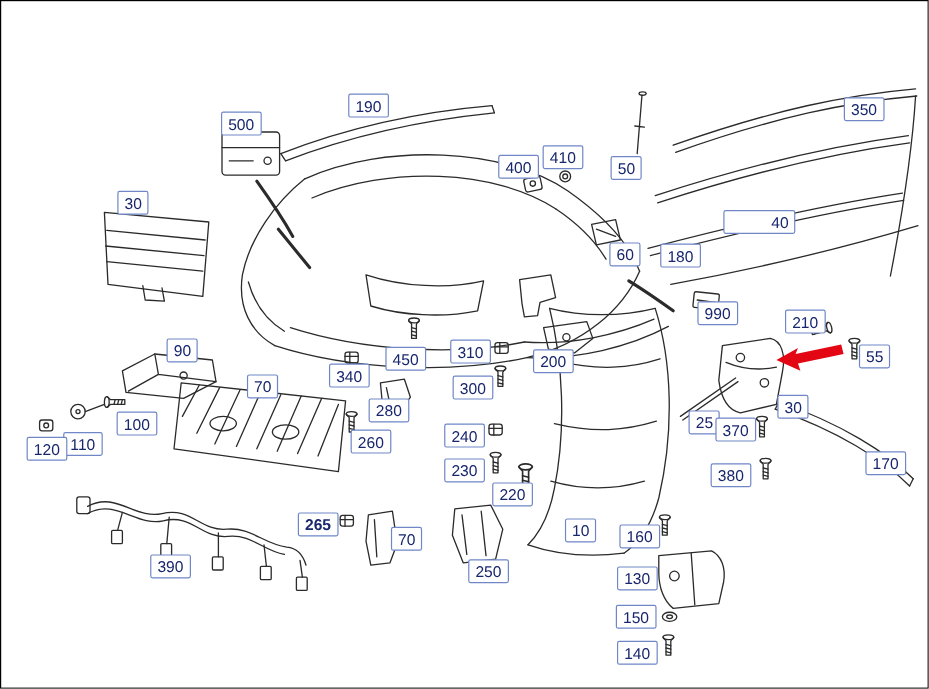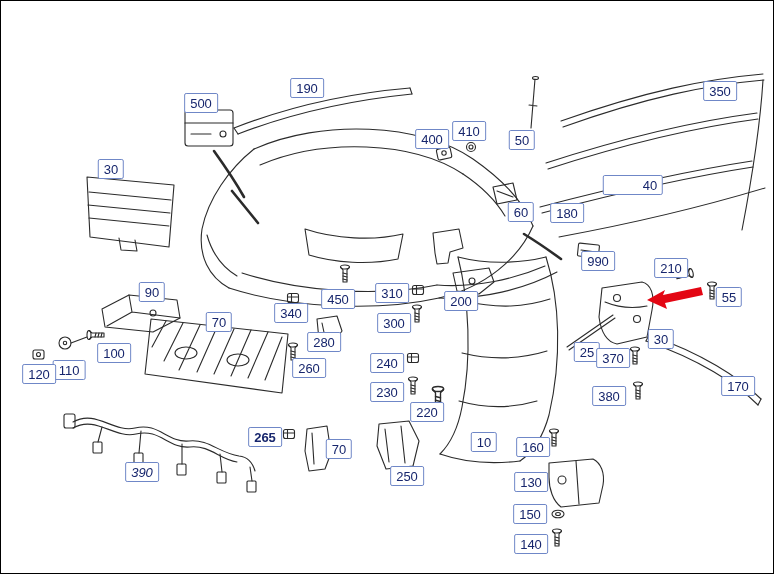--- a/index.html
+++ b/index.html
@@ -228,20 +228,20 @@
       <div class="plabel" style="left: 68px; top: 369px;">110</div>
       <div class="plabel" style="left: 38px; top: 373px;">120</div>
       <div class="plabel" style="left: 737px; top: 385px;">170</div>
       <div class="plabel" style="left: 386px; top: 391px;">230</div>
       <div class="plabel" style="left: 608px; top: 395px;">380</div>
       <div class="plabel" style="left: 426px; top: 411px;">220</div>
       <div class="plabel" style="left: 264px; top: 436px; font-weight: bold;">265</div>
       <div class="plabel" style="left: 483px; top: 441px;">10</div>
       <div class="plabel" style="left: 532px; top: 446px;">160</div>
       <div class="plabel" style="left: 338px; top: 448px;">70</div>
-      <div class="plabel" style="left: 141px; top: 471px; font-style: italic;">390</div>
+      <div class="plabel" style="left: 141px; top: 471px;">390</div>
       <div class="plabel" style="left: 406px; top: 475px;">250</div>
       <div class="plabel" style="left: 530px; top: 481px;">130</div>
       <div class="plabel" style="left: 529px; top: 513px;">150</div>
       <div class="plabel" style="left: 530px; top: 543px;">140</div>
     </div>
 
 </div>
 
 </body></html>

